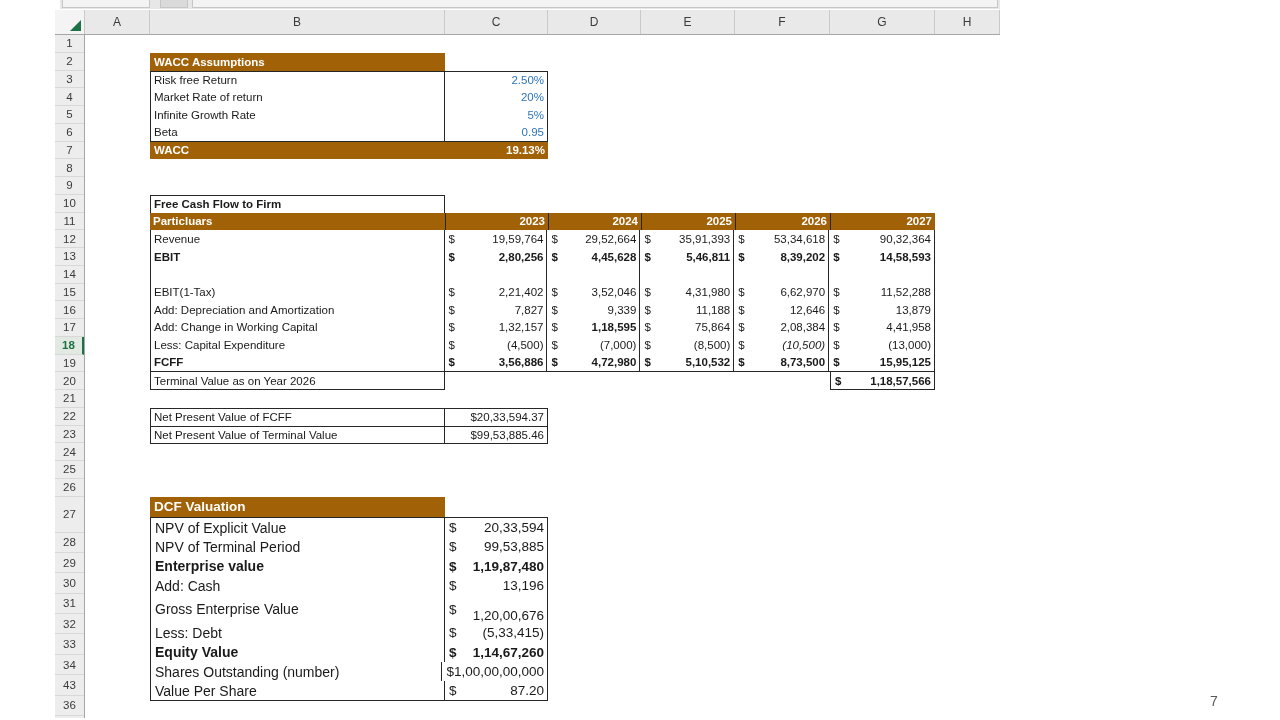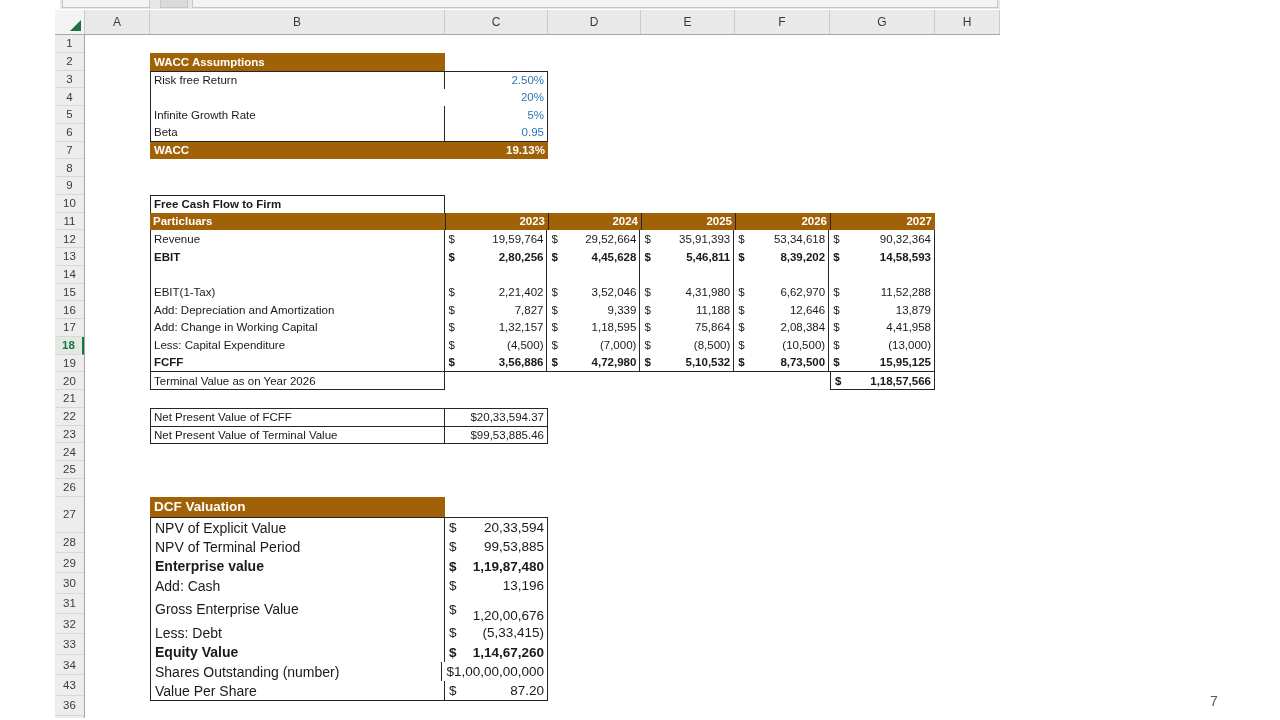--- a/index.html
+++ b/index.html
@@ -157,20 +157,21 @@
     </div>
 
   <div class="tbl" id="wacc">
     <div class="orange titlerow">WACC Assumptions</div>
     <div class="waccBody" id="waccBody">
         <div class="cellrow">
           <div class="lbl">Risk free Return</div>
           <div class="num">2.50%</div>
         </div>
         <div class="cellrow">
+          <div class="lbl">Market Rate of return</div>
           <div class="num">20%</div>
         </div>
         <div class="cellrow">
           <div class="lbl">Infinite Growth Rate</div>
           <div class="num">5%</div>
         </div>
         <div class="cellrow">
           <div class="lbl">Beta</div>
           <div class="num">0.95</div>
         </div>
@@ -293,21 +294,21 @@
           </div>
         </div>
         <div class="cellrow">
           <div class="lbl">Add: Change in Working Capital</div>
           <div class="acct" style="width: 103px;">
             <div style="display: inline;">$</div>
             <div style="display: inline;">1,32,157</div>
           </div>
           <div class="acct" style="width: 93px;">
             <div style="display: inline;">$</div>
-            <div style="display: inline;">1,18,595</div>
+            <div style="display: inline; font-weight: bold;">1,18,595</div>
           </div>
           <div class="acct" style="width: 94px;">
             <div style="display: inline;">$</div>
             <div style="display: inline;">75,864</div>
           </div>
           <div class="acct" style="width: 95px;">
             <div style="display: inline;">$</div>
             <div style="display: inline;">2,08,384</div>
           </div>
           <div class="acct" style="width: 105px;">
@@ -324,21 +325,21 @@
           <div class="acct" style="width: 93px;">
             <div style="display: inline;">$</div>
             <div style="display: inline;">(7,000)</div>
           </div>
           <div class="acct" style="width: 94px;">
             <div style="display: inline;">$</div>
             <div style="display: inline;">(8,500)</div>
           </div>
           <div class="acct" style="width: 95px;">
             <div style="display: inline;">$</div>
-            <div style="display: inline;">(10,500)</div>
+            <div style="display: inline; font-style: italic;">(10,500)</div>
           </div>
           <div class="acct" style="width: 105px;">
             <div style="display: inline;">$</div>
             <div style="display: inline;">(13,000)</div>
           </div>
         </div>
         <div class="cellrow bold">
           <div class="lbl bold">FCFF</div>
           <div class="acct bold" style="width: 103px;">
             <div style="display: inline;">$</div>

